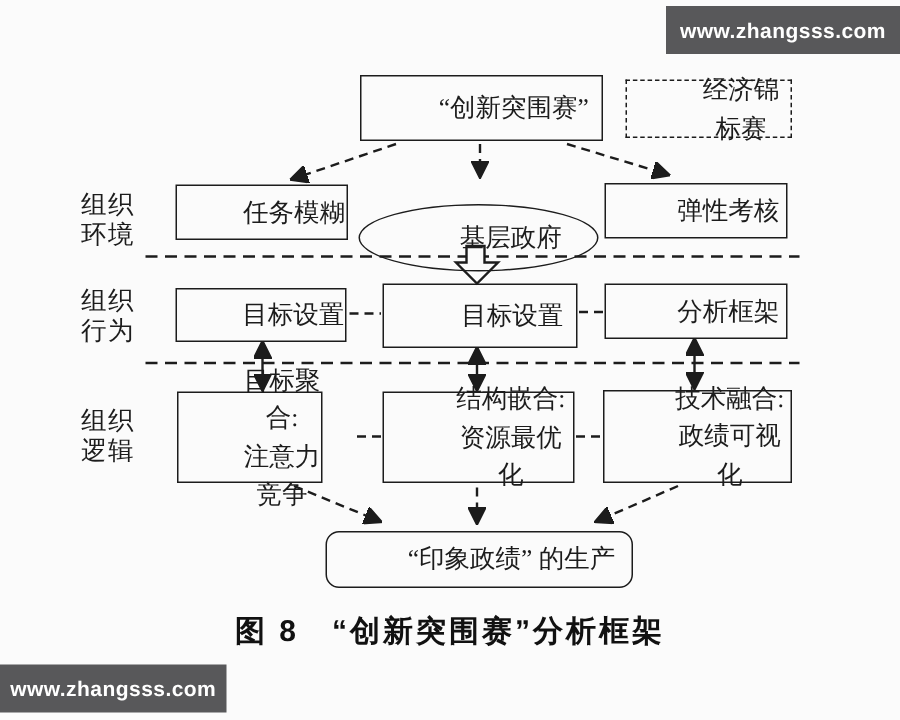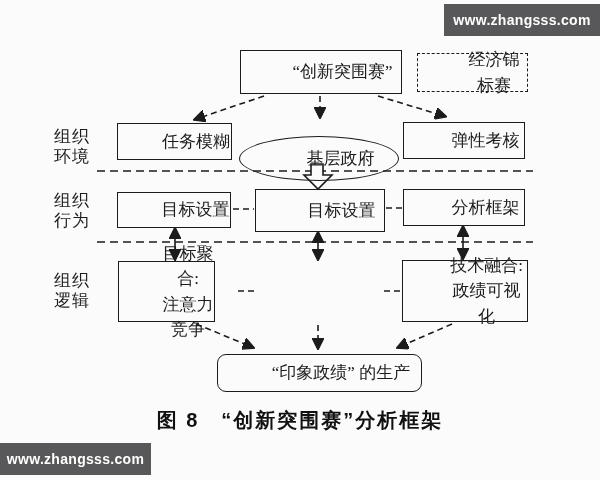--- a/index.html
+++ b/index.html
@@ -120,20 +120,22 @@
   <div class="box" style="left:117px; top:123px; width:115px; height:37px;">任务模糊</div>
   <div class="box ellipse" style="left:239px; top:136px; width:160px; height:45px;">基层政府</div>
   <div class="box" style="left:403px; top:122px; width:122px; height:37px;">弹性考核</div>
 
   <div class="box" style="left:117px; top:192px; width:114px; height:36px;">目标设置</div>
   <div class="box" style="left:255px; top:189px; width:130px; height:43px;">目标设置</div>
   <div class="box" style="left:403px; top:189px; width:122px; height:37px;">分析框架</div>
 
   <div class="box multiline" style="left:118px; top:261px; width:97px; height:61px;">目标聚合:
 注意力竞争</div>
+  <div class="box multiline" style="left:255px; top:261px; width:128px; height:61px;">结构嵌合:
+资源最优化</div>
   <div class="box multiline" style="left:402px; top:260px; width:126px; height:62px;text-align:center;">技术融合:
 政绩可视化</div>
 
   <div class="box rounded" style="left:217px; top:354px; width:205px; height:38px;">“印象政绩” 的生产</div>
 
   <div class="caption">图 8　“创新突围赛”分析框架</div>
 
 </div>
 
 </body></html>

